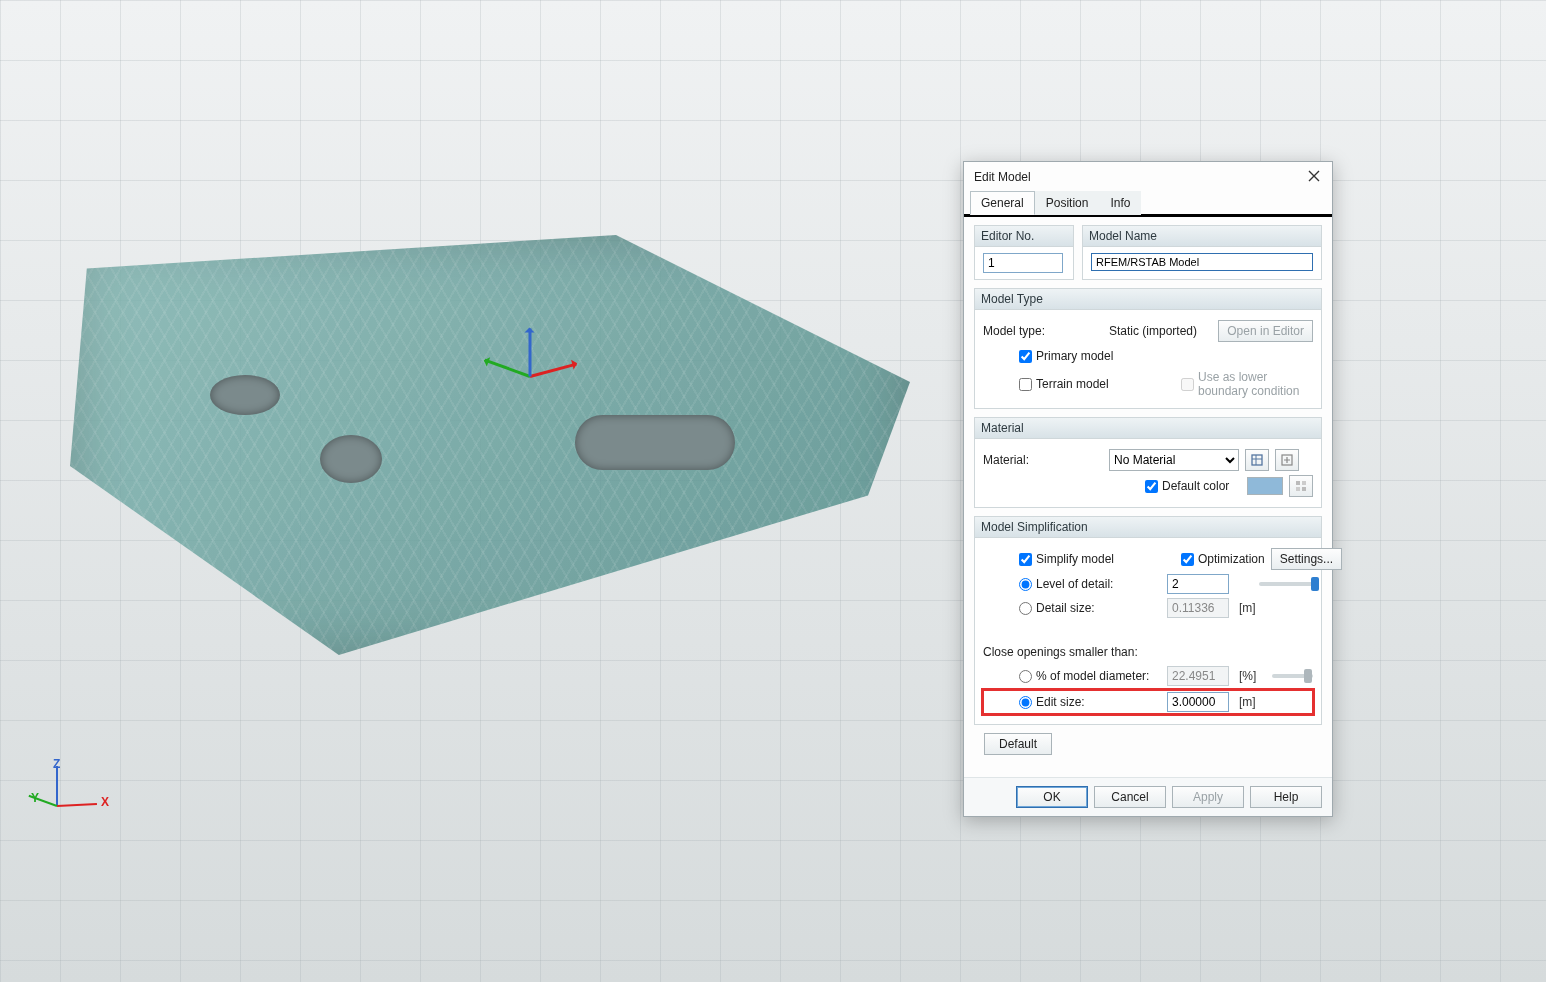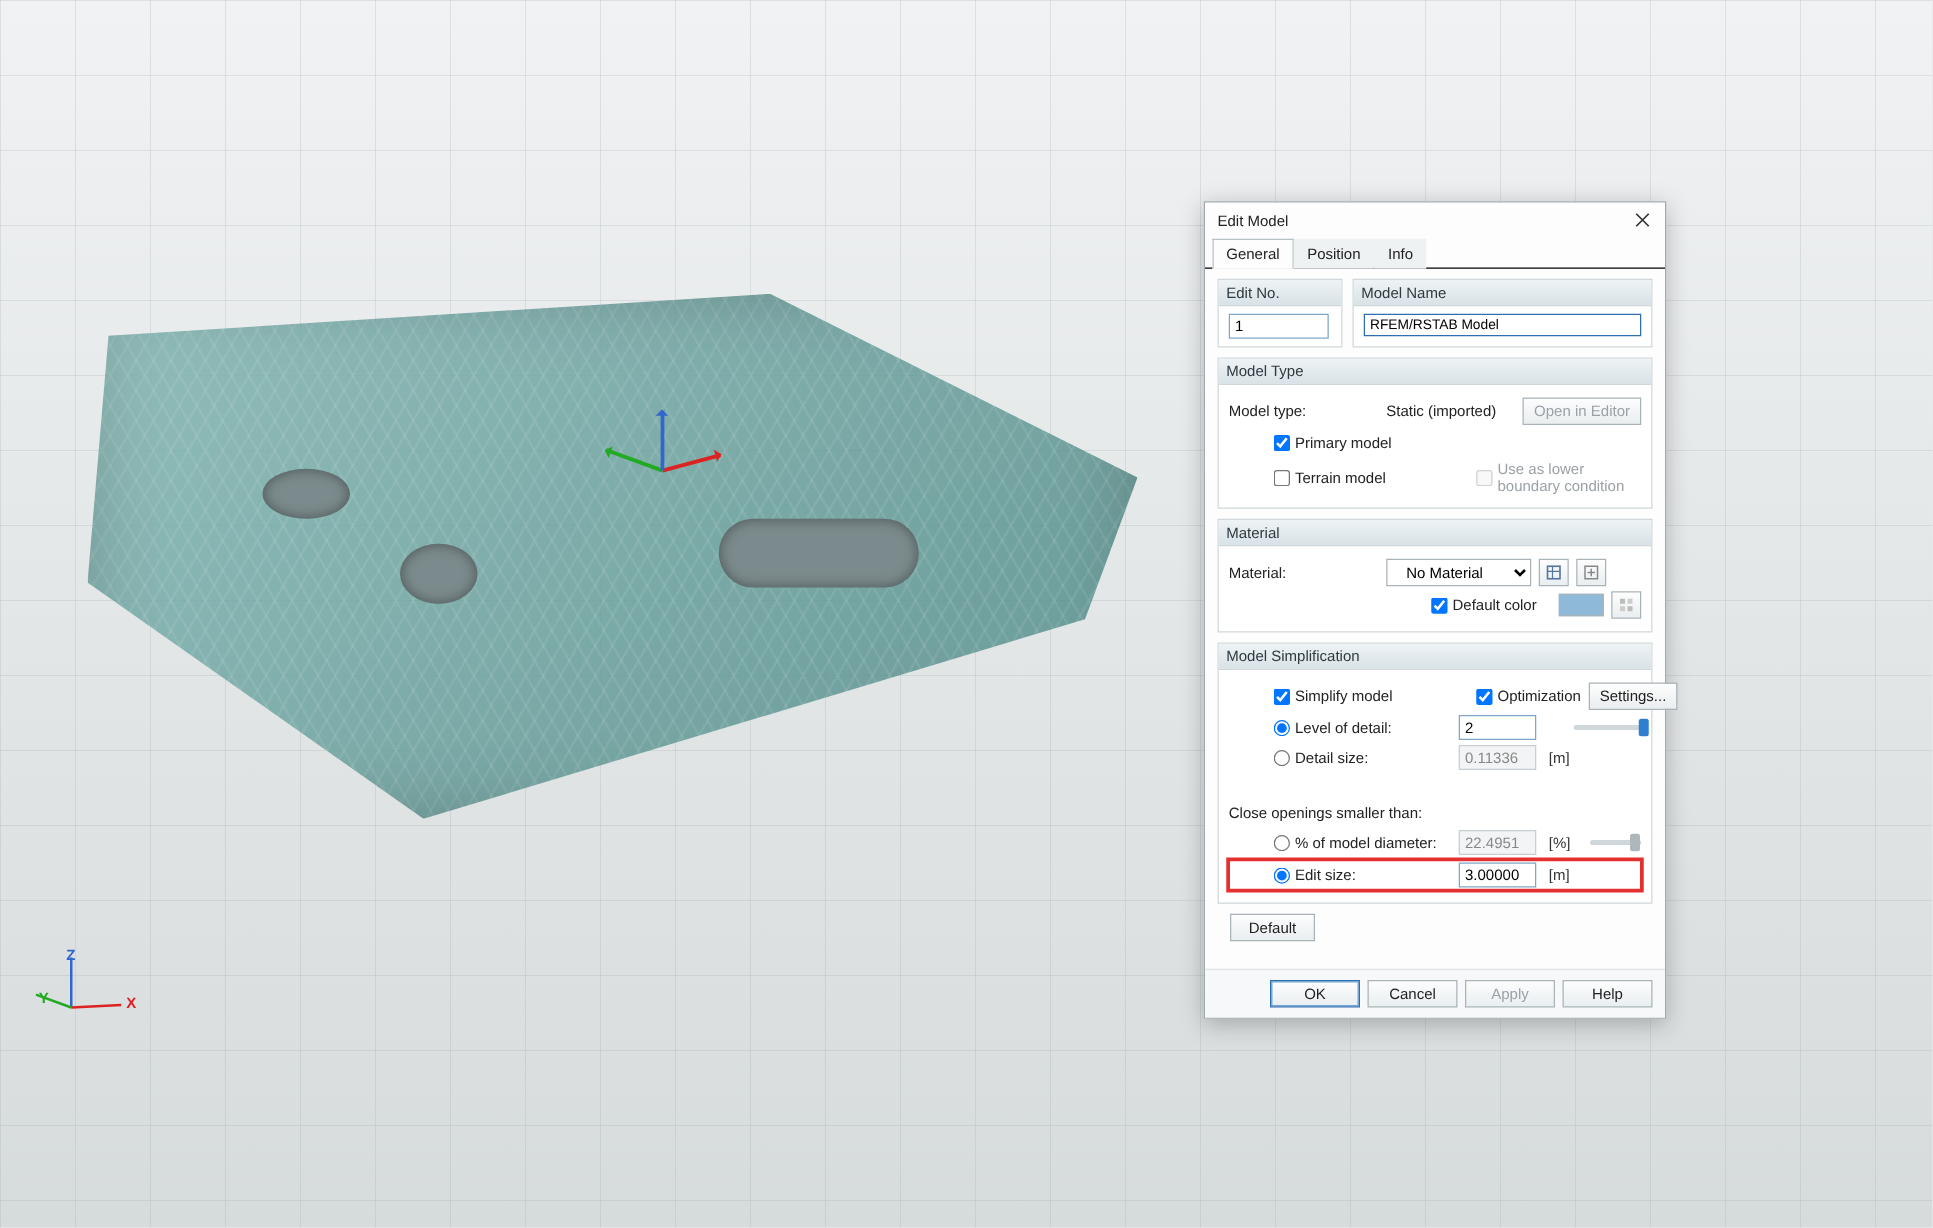--- a/index.html
+++ b/index.html
@@ -59,21 +59,21 @@
     background: #fdfdfd;
     border: 1px solid #9fa9ae;
     box-shadow: 0 4px 18px rgba(0,0,0,.25);
     font-size: 12px; color: #222;
   }
   .titlebar { display:flex; align-items:flex-end; justify-content:space-between; padding:6px 10px; }
   .titlebar .title { font-size:12px; }
   .close-x { width:16px; height:16px; display:flex; align-items:center; justify-content:center; cursor:pointer; }
   .close-x svg { width:12px; height:12px; }
 
-  .tabs { display:flex; border-bottom:1px solid #000000; padding:0 6px; gap:0; }
+  .tabs { display:flex; border-bottom:3px solid #000000; padding:0 6px; gap:0; }
   .tab { padding:4px 10px; border:1px solid transparent; border-bottom:none; background:#eef2f3; cursor:pointer; position:relative; top:1px; }
   .tab.active { background:#fdfdfd; border-color:#b7c2c7; border-bottom:1px solid #fdfdfd; }
 
   .body { padding:8px 10px 6px; }
 
   .section-row { display:flex; gap:8px; margin-bottom:8px; }
   .group { border:1px solid #cfd7da; background:#fff; }
   .group-hdr { background:linear-gradient(#eef3f5,#d8e2e7); padding:3px 6px; color:#2e3a40; border-bottom:1px solid #cfd7da; }
   .group-body { padding:6px 8px; }
 
@@ -94,21 +94,21 @@
     padding:3px 14px; font-size:12px; cursor:pointer; min-width:72px; text-align:center;
   }
   .btn.primary { border-color:#2f6fb0; box-shadow:0 0 0 1px #6fa6d8 inset; }
   .btn.disabled { color:#9aa2a6; cursor:default; }
   .btn.small { min-width:auto; padding:3px 8px; }
   .icon-btn { width:24px; height:22px; border:1px solid #a9b3b8; background:linear-gradient(#fdfdfd,#e9eef0); display:inline-flex; align-items:center; justify-content:center; cursor:pointer; }
 
   .checkbox, .radio { display:inline-flex; align-items:center; gap:4px; cursor:pointer;margin-left:36px; }
   .checkbox input, .radio input { margin:0; }
 
-  .select { border:1px solid #a9b3b8; padding:2px 11px; font-size:12px; width:116px; background:#fff; }
+  .select { border:1px solid #a9b3b8; padding:2px 0; font-size:12px; width:130px; background:#fff; }
 
   .color-swatch { width:36px; height:18px; border:1px solid #a9b3b8; background:#8fb9d9; }
 
   .slider { width:72px; height:4px; background:#d0d7da; position:relative; border-radius:2px; }
   .slider .thumb { width:8px; height:14px; background:#2f7fd0; position:absolute; top:-5px; border-radius:2px; }
 
   .highlight { outline:3px solid #e53030; outline-offset:-1px; padding:2px 0; }
 
   .dlg-footer { display:flex; justify-content:flex-end; gap:6px; padding:8px 10px; border-top:1px solid #dfe5e7; background:#f6f8f9;margin-top:14px; }
   .default-row { padding:6px 10px; }
@@ -153,21 +153,21 @@
   <div class="tabs">
     <div class="tab active">General</div>
     <div class="tab">Position</div>
     <div class="tab">Info</div>
   </div>
 
   <div class="body">
 
     <div class="section-row">
       <div class="group" style="flex:0 0 100px">
-        <div class="group-hdr">Edit No.</div>
+        <div class="group-hdr">Editor No.</div>
         <div class="group-body">
           <input type="text" class="num-input" style="width: 80px;" value="1">
         </div>
       </div>
       <div class="group" style="flex:1">
         <div class="group-hdr">Model Name</div>
         <div class="group-body">
           <input type="text" class="name-input" value="RFEM/RSTAB Model" style="">
         </div>
       </div>

